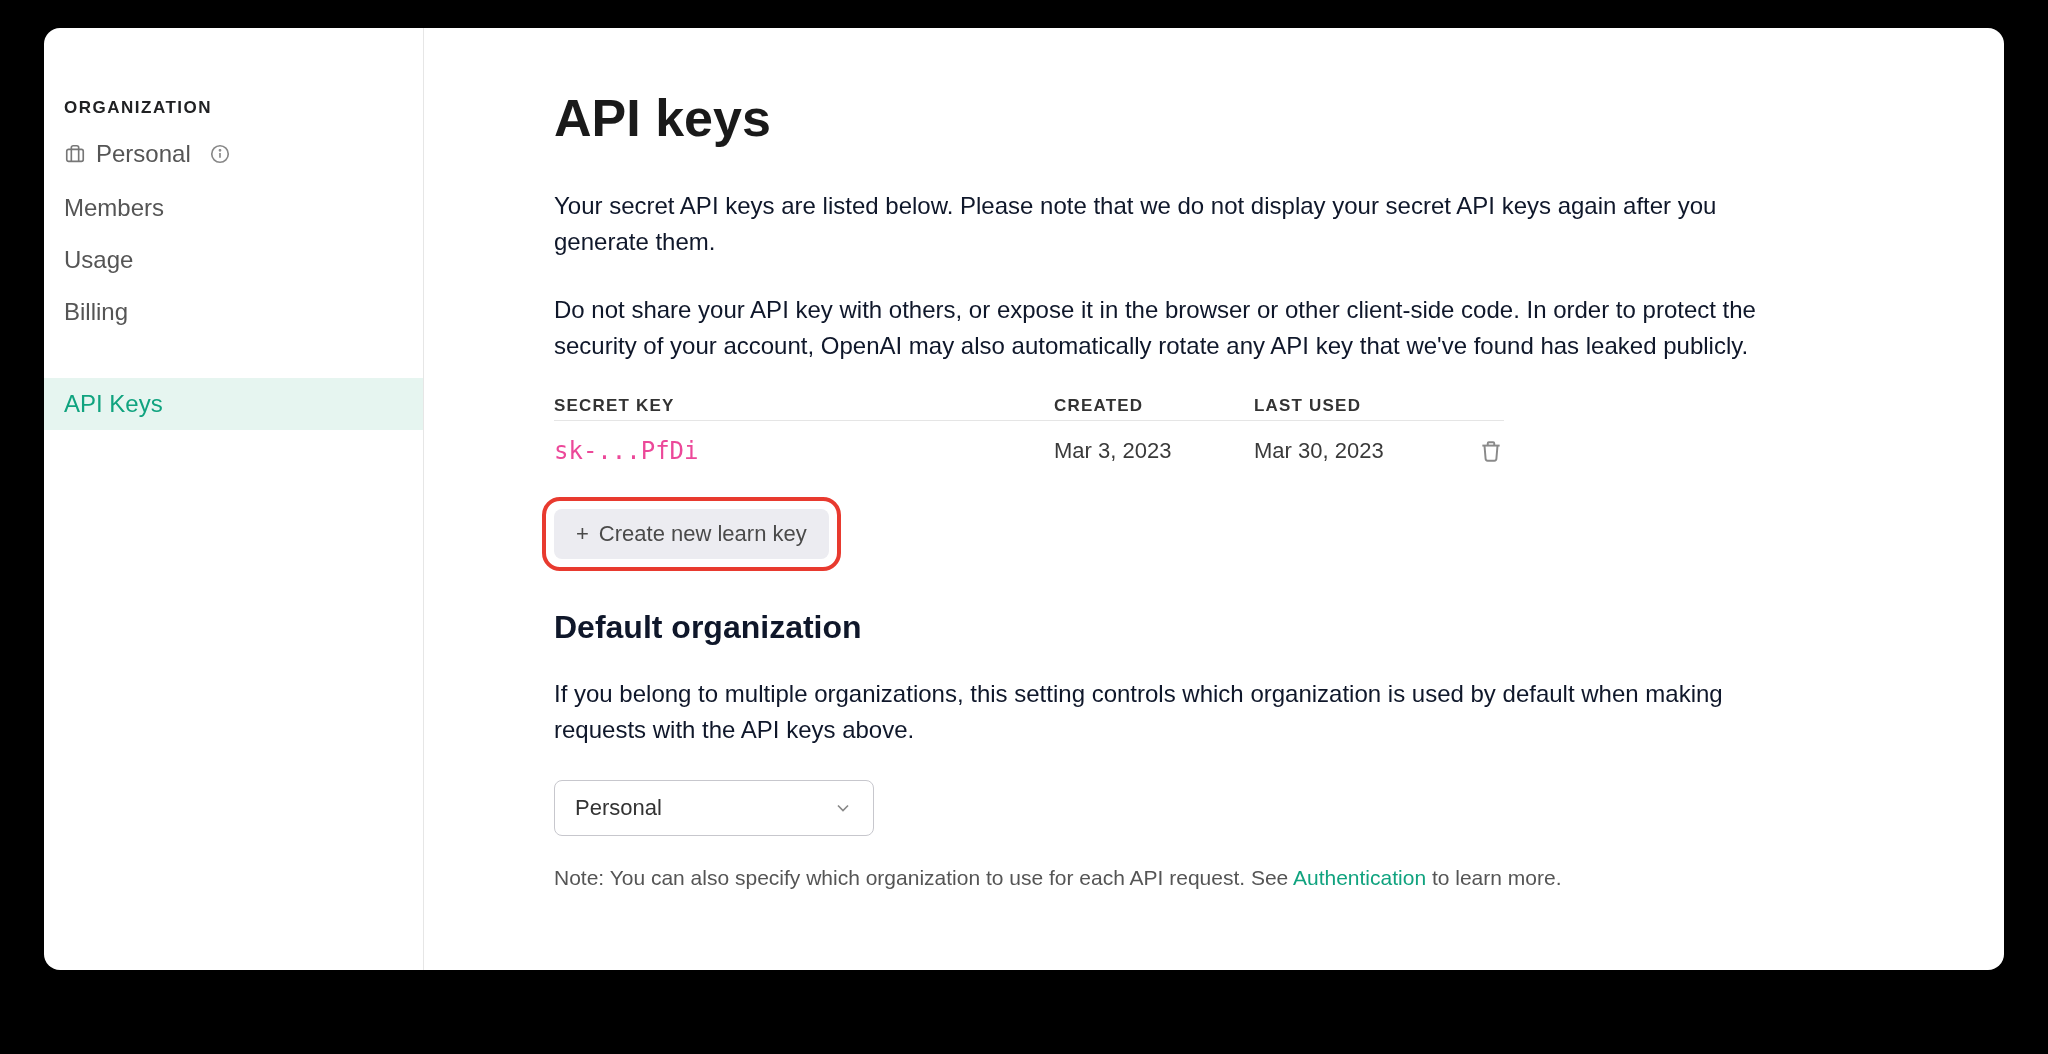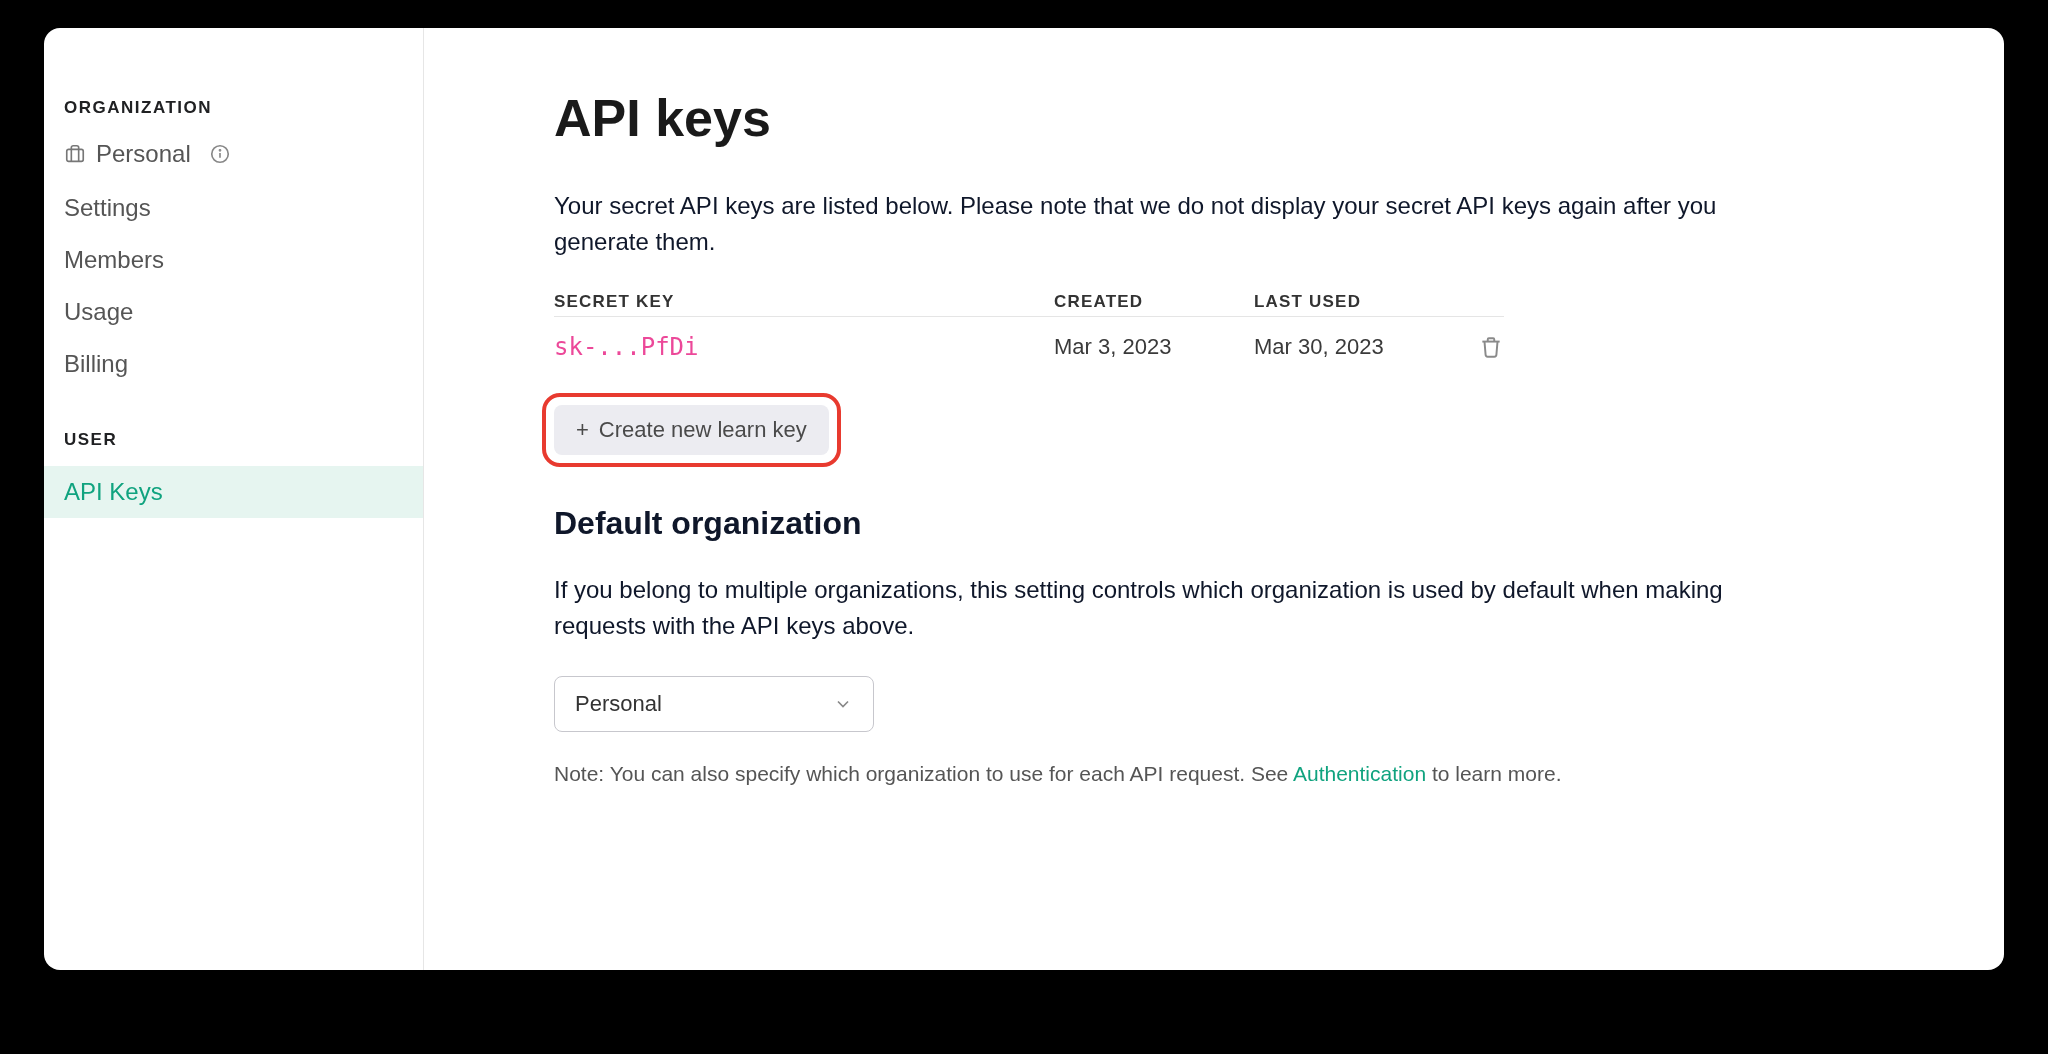--- a/index.html
+++ b/index.html
@@ -182,35 +182,34 @@
         <path d="M8 7v13M16 7v13"></path>
       </svg>
       <span>Personal</span>
       <svg class="info-icon" viewBox="0 0 24 24" fill="none" stroke="#888" stroke-width="1.8">
         <circle cx="12" cy="12" r="9"></circle>
         <line x1="12" y1="11" x2="12" y2="16"></line>
         <circle cx="12" cy="8" r="0.6" fill="#888"></circle>
       </svg>
     </div>
 
-    <div class="nav-item">Settings</div>
     <div class="nav-item">Members</div>
     <div class="nav-item">Usage</div>
     <div class="nav-item">Billing</div>
 
     <div class="nav-spacer"></div>
 
-    <div class="sidebar-section-label">USER</div>
     <div class="nav-item active">API Keys</div>
   </aside>
 
   <main class="main">
     <h1 class="page-title">API keys</h1>
 
     <p class="body-text">Your secret API keys are listed below. Please note that we do not display your secret API keys again after you generate them.</p>
+    <p class="body-text">Do not share your API key with others, or expose it in the browser or other client-side code. In order to protect the security of your account, OpenAI may also automatically rotate any API key that we've found has leaked publicly.</p>
 
     <div class="keys-table">
       <div class="thead">
         <div class="th">SECRET KEY</div>
         <div class="th">CREATED</div>
         <div class="th">LAST USED</div>
         <div></div>
       </div>
       <div class="trow">
         <div class="td-key">sk-...PfDi</div>

